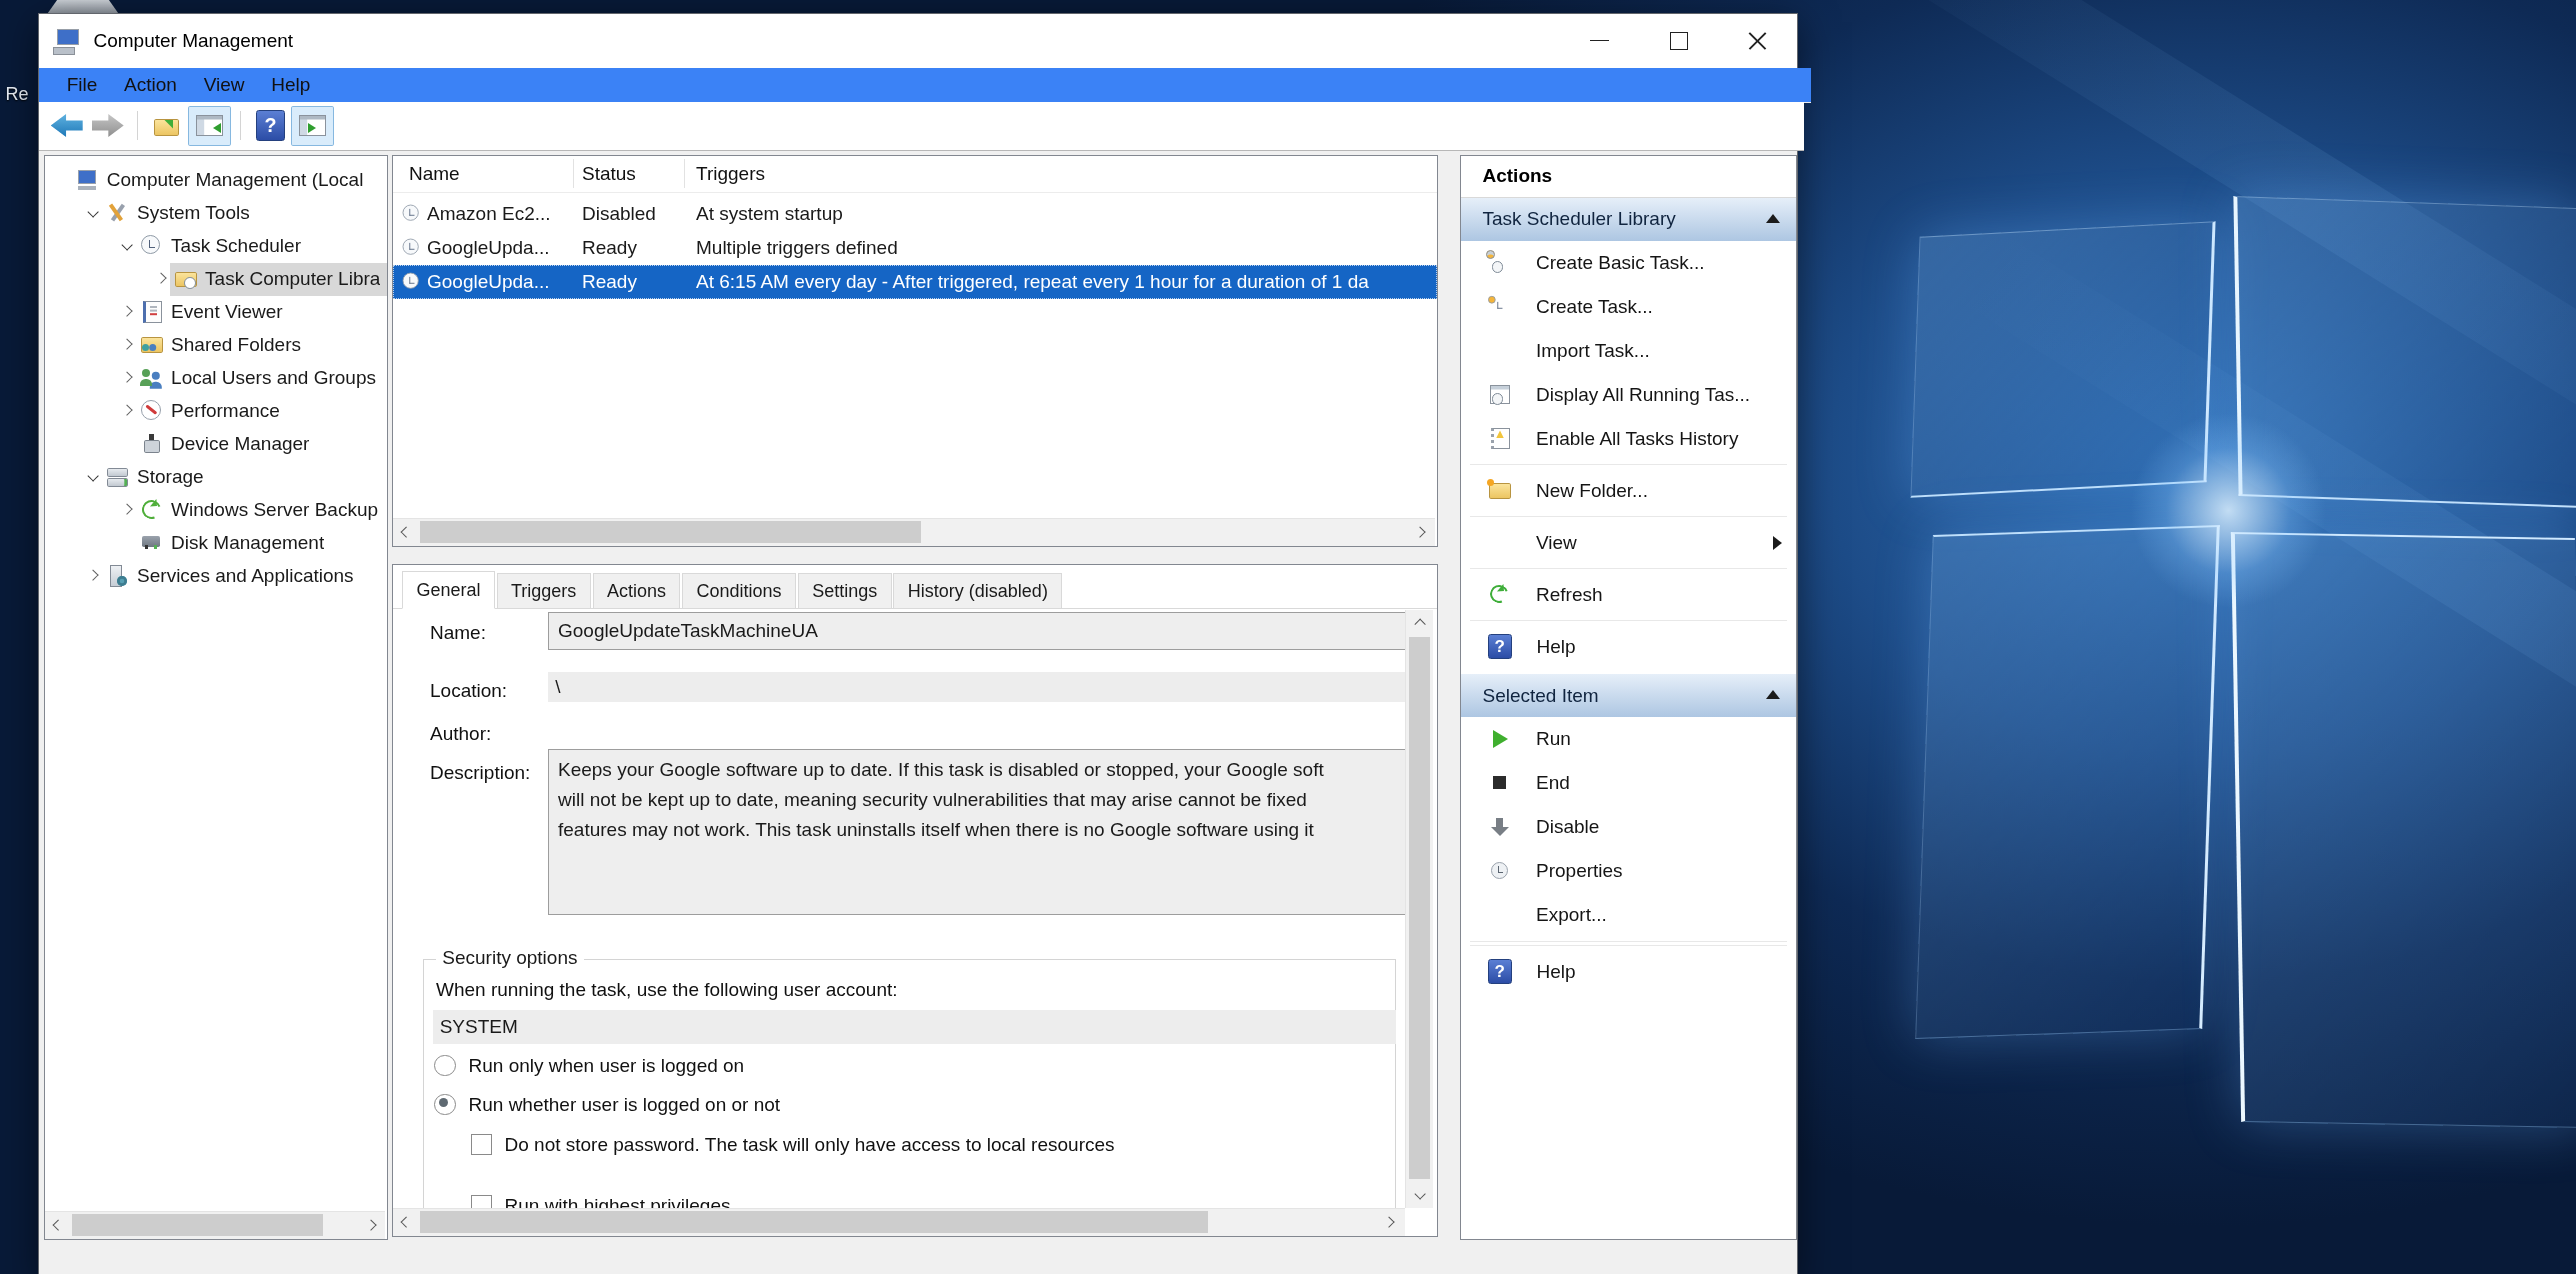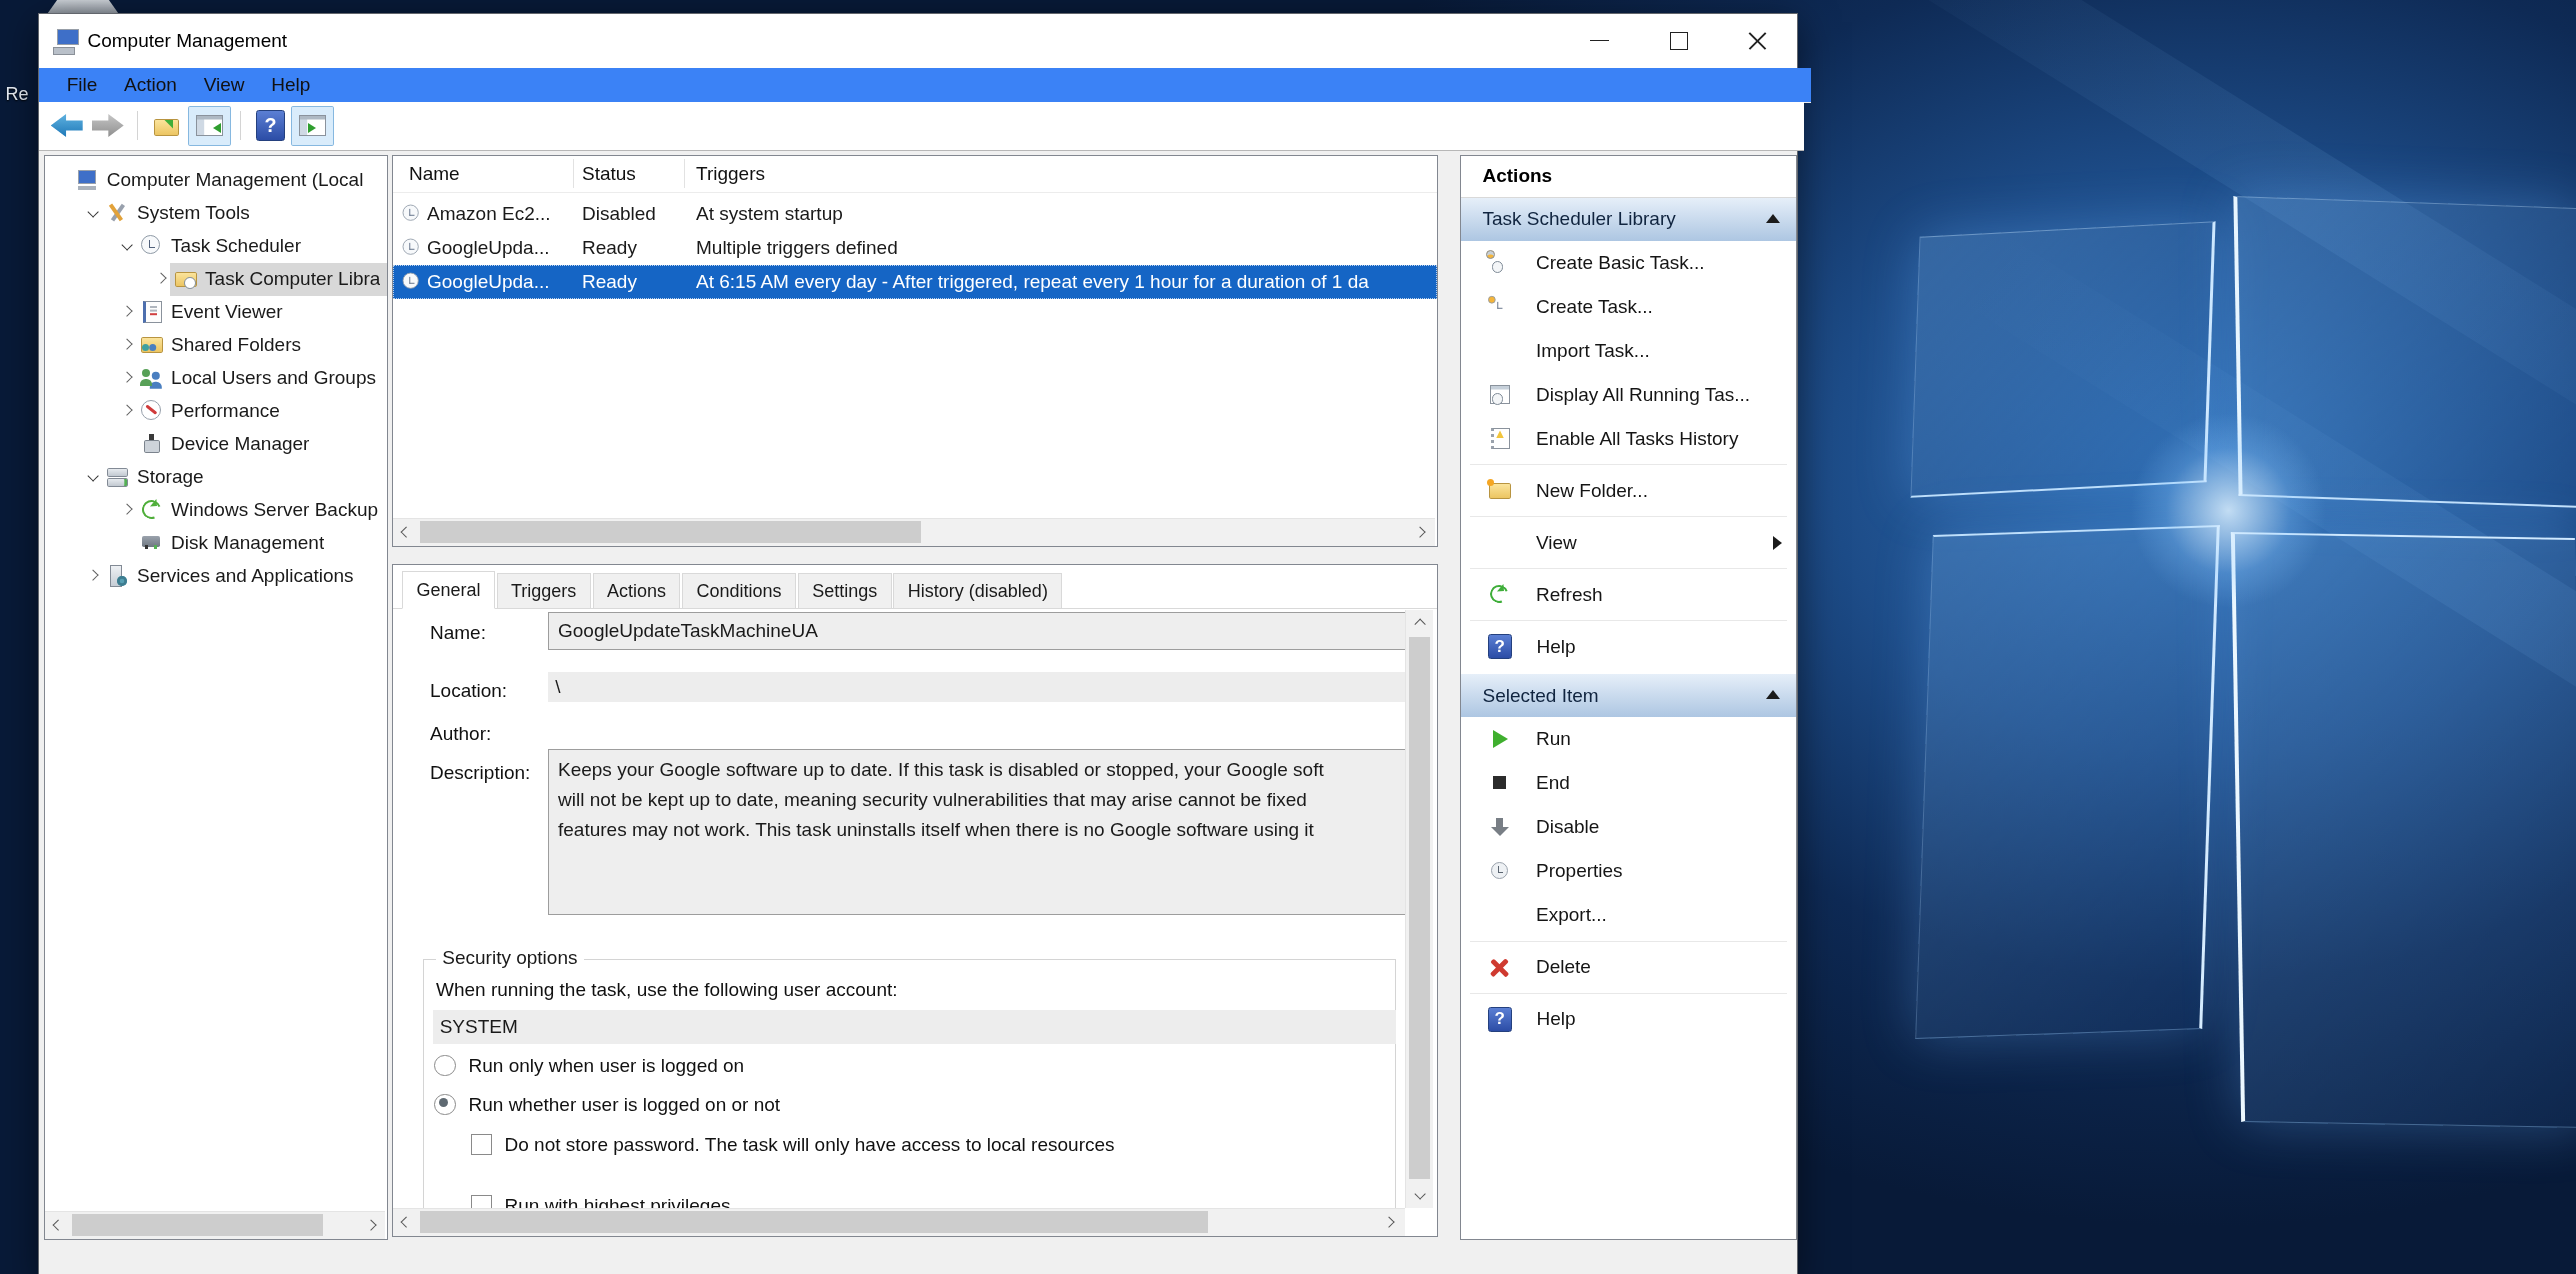--- a/index.html
+++ b/index.html
@@ -28,21 +28,21 @@
     background:linear-gradient(#cdd2d8,#8e959e);clip-path:polygon(14% 0,86% 0,100% 100%,0 100%);}
   #recycle-label{position:absolute;left:5.4px;top:84px;color:#e8eef6;font-size:18px;text-shadow:0 0.9px 1.8px #000;}
 
   
   #win{position:absolute;left:38px;top:12.5px;width:1758px;height:1264px;background:#f0f0f0;
        border:0.9px solid #62666c;box-shadow:0 9px 36px rgba(0,0,0,.5);}
   #titlebar{position:absolute;left:0;top:0;width:100%;height:54px;background:#fff;display:flex;align-items:center;}
   .app-icon{position:relative;width:29px;height:27px;margin-left:12.5px;flex:0 0 auto;}
   .app-icon::before{content:"";position:absolute;left:5.4px;top:1.8px;width:19.7px;height:14.3px;background:#3e6fc8;border:1.8px solid #979ea8;}
   .app-icon::after{content:"";position:absolute;left:1.8px;top:19.7px;width:19.7px;height:6.3px;background:#b9c0c9;border:0.9px solid #8a9098;}
-  #title-text{margin-left:7px;font-size:19px;color:#000;}
+  #title-text{margin-left:13px;font-size:19px;color:#000;}
   #win-controls{margin-left:auto;display:flex;height:100%;}
   .wc{width:79px;height:100%;display:flex;align-items:center;justify-content:center;position:relative;}
   .wc-min::before{content:"";width:19.7px;height:1.8px;background:#222;}
   .wc-max::before{content:"";width:16px;height:16px;border:1.8px solid #222;}
   .wc-close::before,.wc-close::after{content:"";position:absolute;width:23px;height:1.8px;background:#222;}
   .wc-close::before{transform:rotate(45deg);} .wc-close::after{transform:rotate(-45deg);}
 
   #menubar{position:absolute;left:0;top:54px;width:100%;height:34px;background:#3b82f6;display:flex;align-items:center;padding-left:14.3px;border-bottom:0.9px solid #ececec;}
   .menu-item{padding:0 13.4px;color:#111;}
 
@@ -470,24 +470,20 @@
       </div>
       <div class="ap-item">
         <span class="aicon i-properties"></span>
         <span>Properties</span>
       </div>
       <div class="ap-item">
         <span class="noicon"></span>
         <span>Export...</span>
       </div>
       <div class="ap-sep"></div>
-      <div class="ap-item">
-        <span class="aicon i-delete"></span>
-        <span>Delete</span>
-      </div>
       <div class="ap-sep"></div>
       <div class="ap-item">
         <span class="aicon i-help-sq">?</span>
         <span>Help</span>
       </div>
     </div>
 
   </div>
 </div>
 

